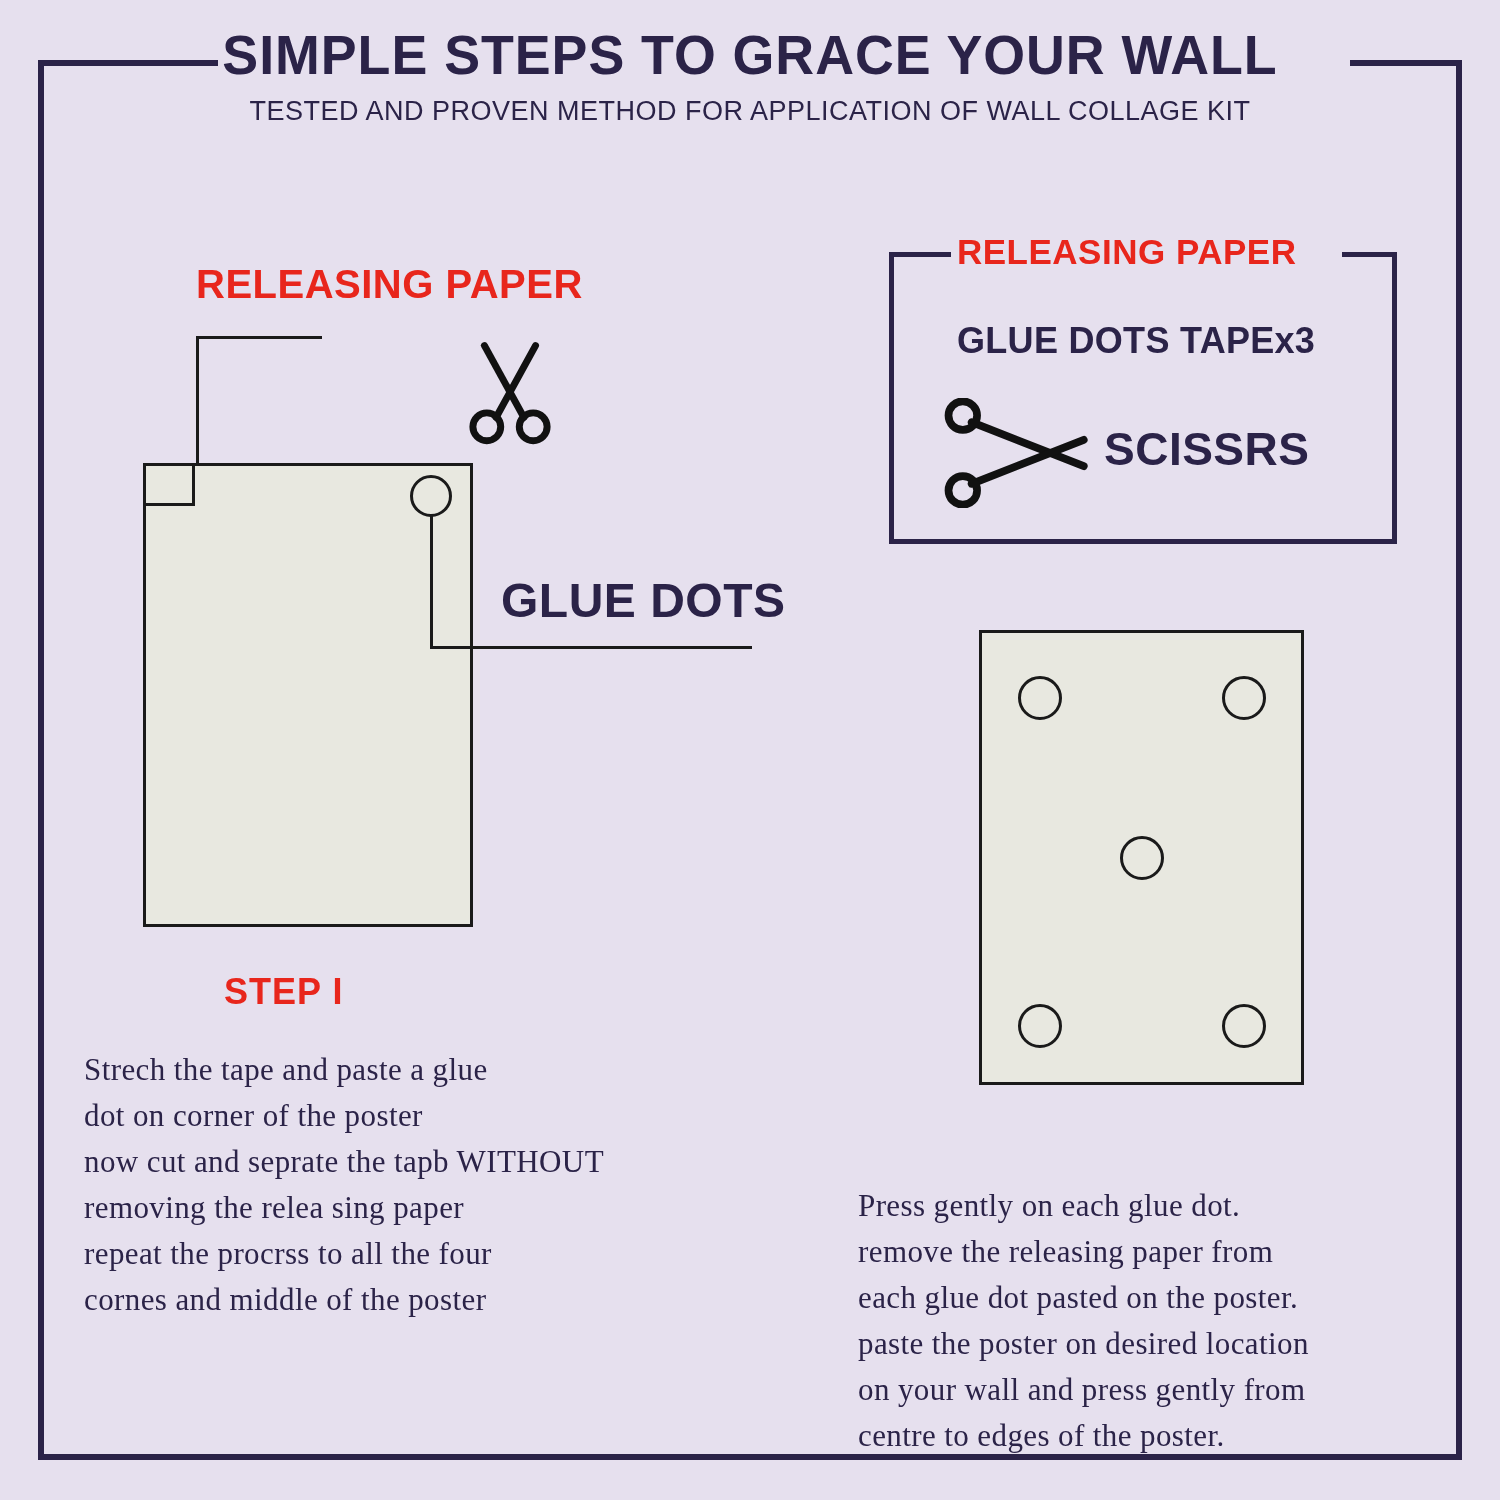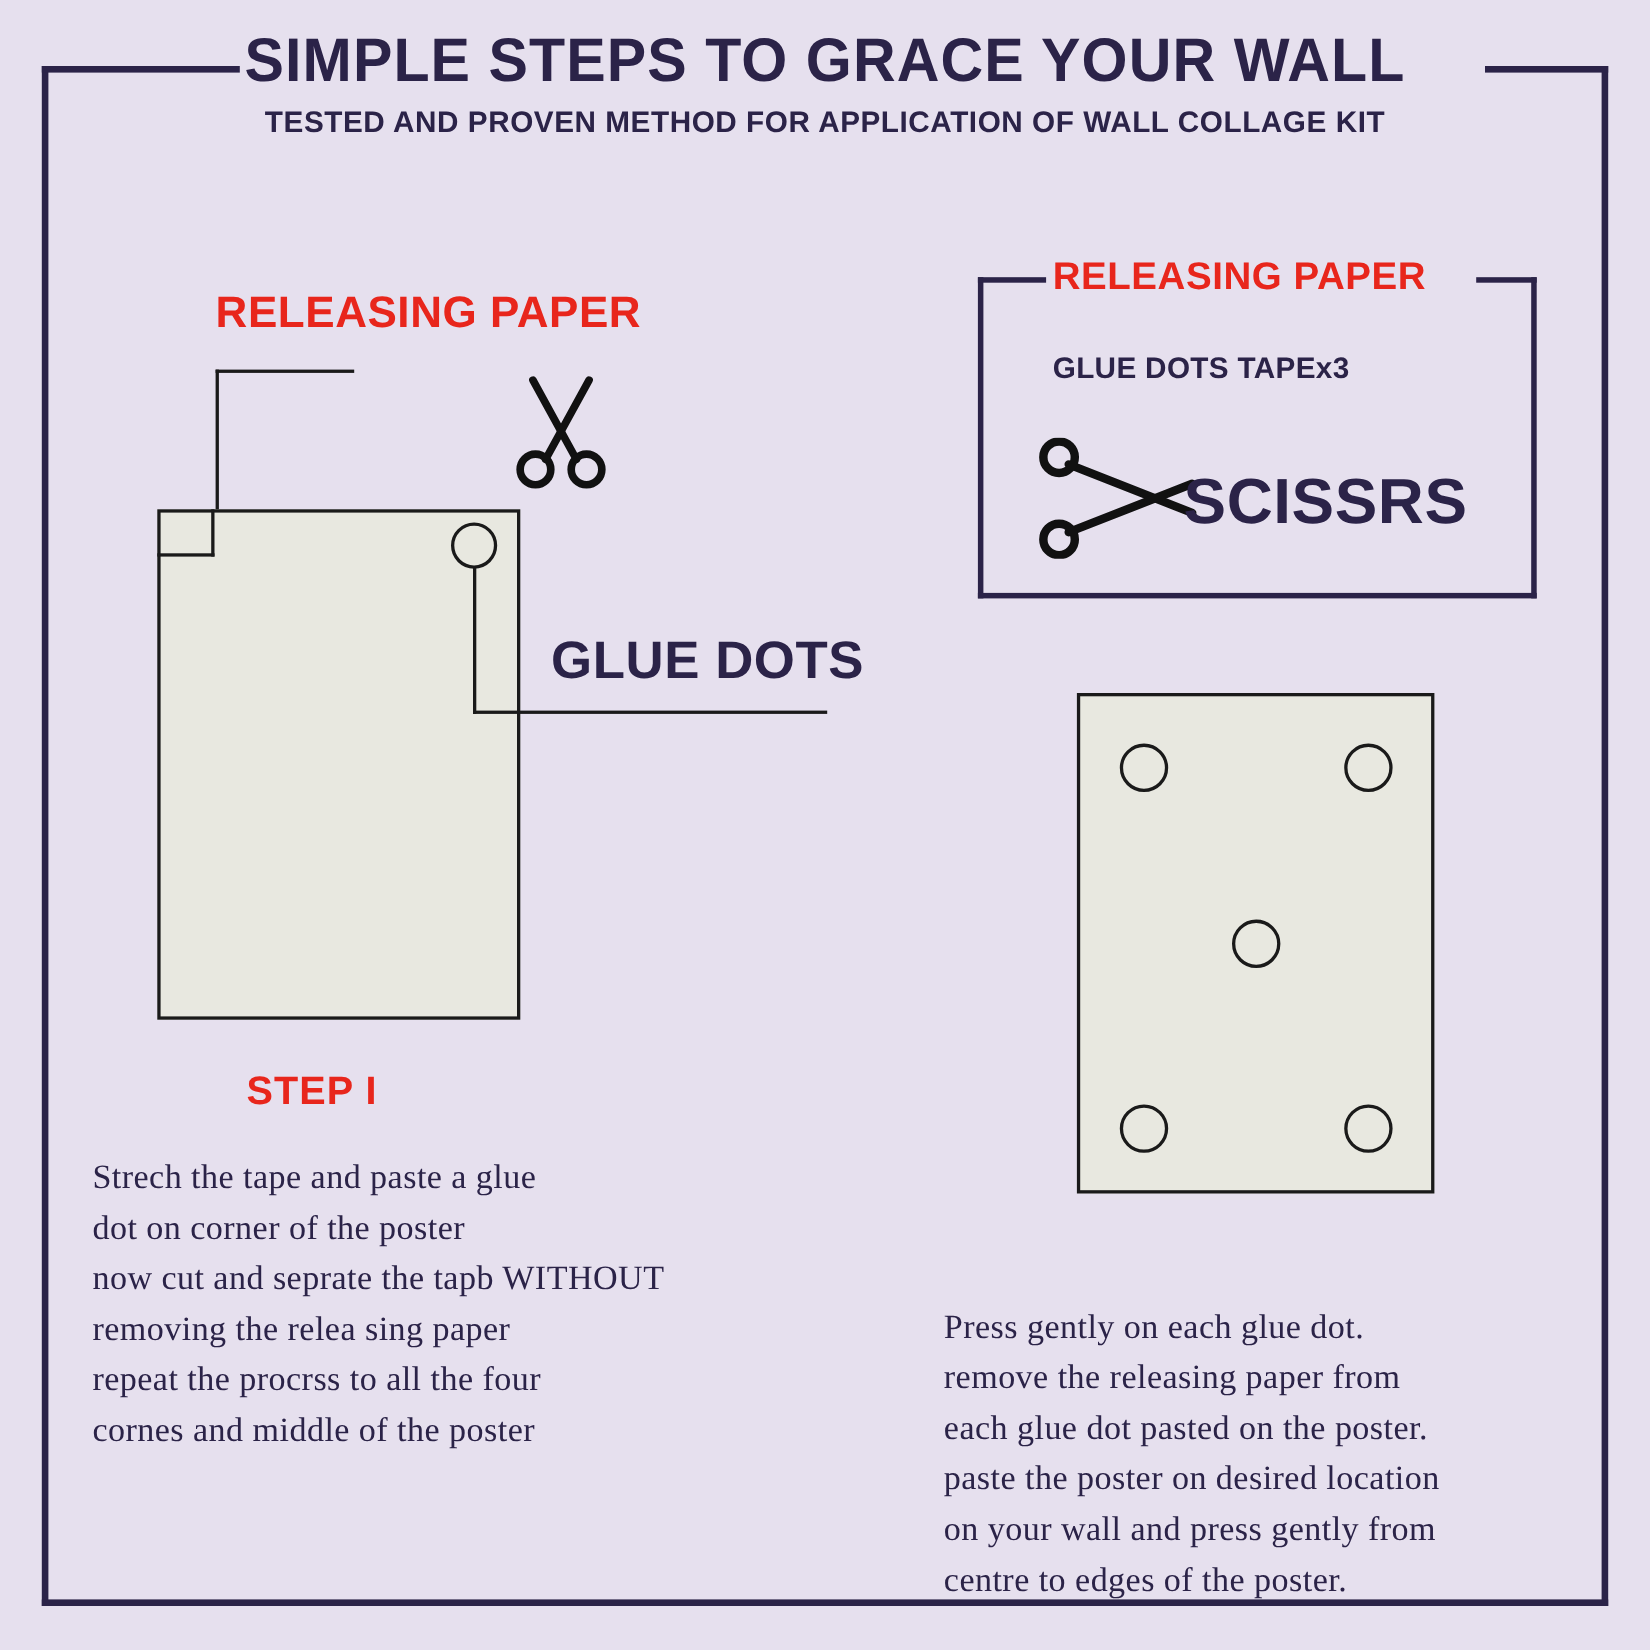--- a/index.html
+++ b/index.html
@@ -44,21 +44,21 @@
     letter-spacing: 1px;
     color: #2b2348;
     transform: scaleX(0.96);
   }
   .subtitle {
     position: absolute;
     top: 96px;
     left: 0;
     width: 1500px;
     text-align: center;
-    font-weight: bold;
+    font-weight: normal;
     font-size: 27px;
     letter-spacing: 0.5px;
     color: #2b2348;
   }
 
   
   .label-red {
     position: absolute;
     color: #e8261c;
     font-weight: bold;
@@ -136,31 +136,31 @@
   #rbox-bottom { left: 889px; top: 539px; width: 508px; height: 5px; }
   #rbox-top-a  { left: 889px; top: 252px; width: 62px; height: 5px; }
   #rbox-top-b  { left: 1342px;top: 252px; width: 55px; height: 5px; }
 
   #releasing-paper-right {
     left: 957px; top: 232px;
     font-size: 35px;
   }
   #glue-dots-tape {
     left: 957px; top: 320px;
-    font-size: 27px;
+    font-size: 36px;
     letter-spacing: 0.3px;
   }
   #scissors-right {
     position: absolute;
     left: 940px; top: 398px;
     width: 160px; height: 110px;
   }
   #scissors-word {
-    left: 1076px; top: 422px;
-    font-size: 58px;
+    left: 1104px; top: 422px;
+    font-size: 46px;
     letter-spacing: 0.5px;
   }
 
   
   #poster-right {
     left: 979px; top: 630px; width: 325px; height: 455px;
   }
   #dot-r-tl { left: 1018px; top: 676px; width: 44px; height: 44px; }
   #dot-r-tr { left: 1222px; top: 676px; width: 44px; height: 44px; }
   #dot-r-c  { left: 1120px; top: 836px; width: 44px; height: 44px; }

